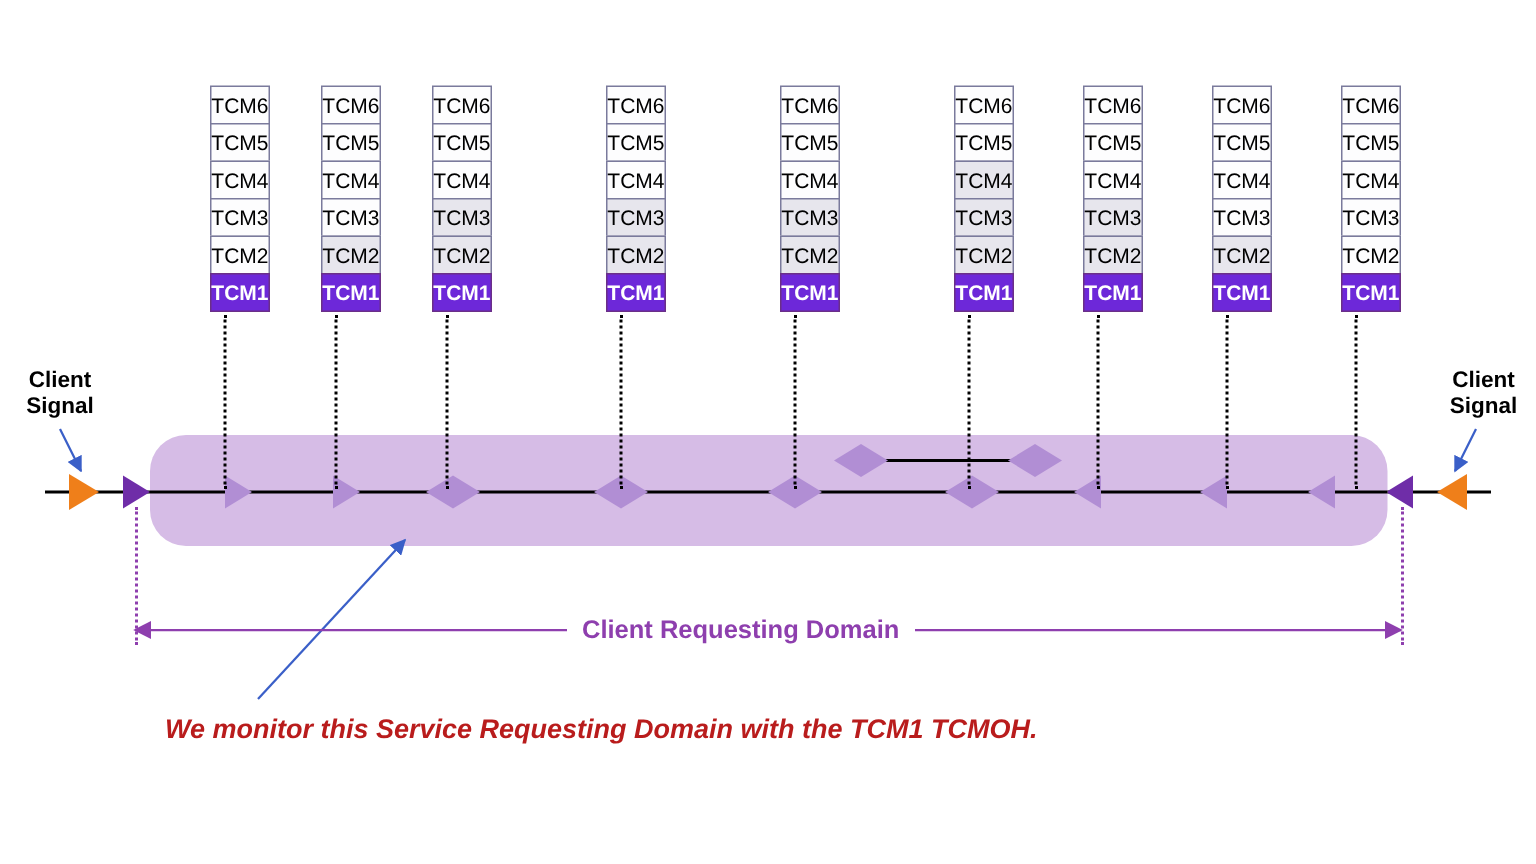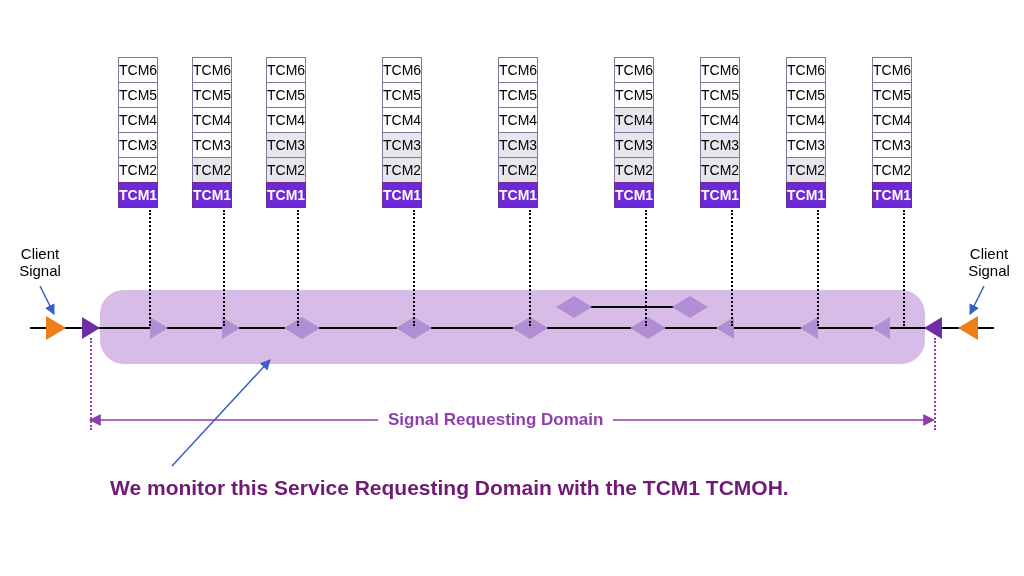--- a/index.html
+++ b/index.html
@@ -1,20 +1,20 @@
 <!DOCTYPE html>
 <html><head>
 <meta charset="utf-8">
 <style>
   * { box-sizing: border-box; }
   html, body { margin: 0; padding: 0; width: 1024px; height: 576px; font-family: Arial, sans-serif; background: #fff; }
   .canvas { position: relative; width: 1024px; height: 576px; }
 
   
-  .stack { position: absolute; top: 58px; width: 62px; display: flex; flex-direction: column; align-items: flex-start; }
+  .stack { position: absolute; top: 58px; width: 62px; display: flex; flex-direction: column; align-items: flex-end; }
   .cell { height: 26px; line-height: 24px; font-size: 14px; font-weight: 400; text-align: center; border: 1px solid #7a7a9c; margin-top: -1px; background: #fdfdfe; color: #000; }
   .cell.tcm1 { background: #6d28d9; color: #fff; font-weight: 700; border-color: #6b2f88; }
   .cell.shaded { background: #e7e6ed; }
 
   
   .dotted-v { position: absolute; border-left: 2px dotted #000; }
 
   
   .domain-box { position: absolute; background: #d6bce6; border-radius: 24px; }
 
@@ -26,25 +26,25 @@
   .tri.right { border-top: 11px solid transparent; border-bottom: 11px solid transparent; border-left: 18px solid #8e3fae; }
   .tri.left  { border-top: 11px solid transparent; border-bottom: 11px solid transparent; border-right: 18px solid #8e3fae; }
   .tri.right.dark { border-left-color: #6f2da8; }
   .tri.left.dark  { border-right-color: #6f2da8; }
   .tri.right.lav  { border-left-color: #b18ed4; }
   .tri.left.lav   { border-right-color: #b18ed4; }
   .tri.right.client { border-top: 12px solid transparent; border-bottom: 12px solid transparent; border-left: 20px solid #ef7f1a; }
   .tri.left.client  { border-top: 12px solid transparent; border-bottom: 12px solid transparent; border-right: 20px solid #ef7f1a; }
 
   
-  .client-label { position: absolute; font-size: 15px; font-weight: 400; color: #000; text-align: center; line-height: 1.1; }
+  .client-label { position: absolute; font-size: 15px; font-weight: 700; color: #000; text-align: center; line-height: 1.1; }
   .dim-line-v { position: absolute; width: 0; border-left: 2px dotted #8e3fae; }
   .dim-label-box { position: absolute; background: #fff; padding: 2px 10px; color: #8e3fae; font-weight: 700; font-size: 17px; }
 
-  .caption { position: absolute; font-size: 21px; font-weight: 700; color: #701a75; }
+  .caption { position: absolute; font-size: 18px; font-weight: 700; color: #b91c1c; font-style: italic; }
 </style>
 </head>
 <body>
 
 <div class="canvas">
 
   <div class="client-label" style="left:0px; top:246px; width:80px;">
     <span>Client Signal</span>
   </div>
   <div class="client-label" style="left:954px; top:246px; width:70px;">
@@ -180,17 +180,17 @@
     <line x1="40" y1="286" x2="54" y2="314" stroke="#3a5fc8" stroke-width="1.5" marker-end="url(#arrB)"></line>
     <line x1="984" y1="286" x2="970" y2="314" stroke="#3a5fc8" stroke-width="1.5" marker-end="url(#arrB)"></line>
     <line x1="172" y1="466" x2="270" y2="360" stroke="#3a5fc8" stroke-width="1.5" marker-end="url(#arrB)"></line>
 
     <line x1="90" y1="420" x2="934" y2="420" stroke="#8e3fae" stroke-width="1.5" marker-start="url(#arrP)" marker-end="url(#arrP)"></line>
   </svg>
 
   <div class="dim-line-v" style="left:90px; top:338px; height:92px;"></div>
   <div class="dim-line-v" style="left:934px; top:338px; height:92px;"></div>
 
-  <div class="dim-label-box" style="left:378px; top:408px;">Signal Requesting Domain</div>
+  <div class="dim-label-box" style="left:378px; top:408px;">Client Requesting Domain</div>
 
   <div class="caption" style="left:110px; top:476px;">We monitor this Service Requesting Domain with the TCM1 TCMOH.</div>
 
 </div>
 
 </body></html>

